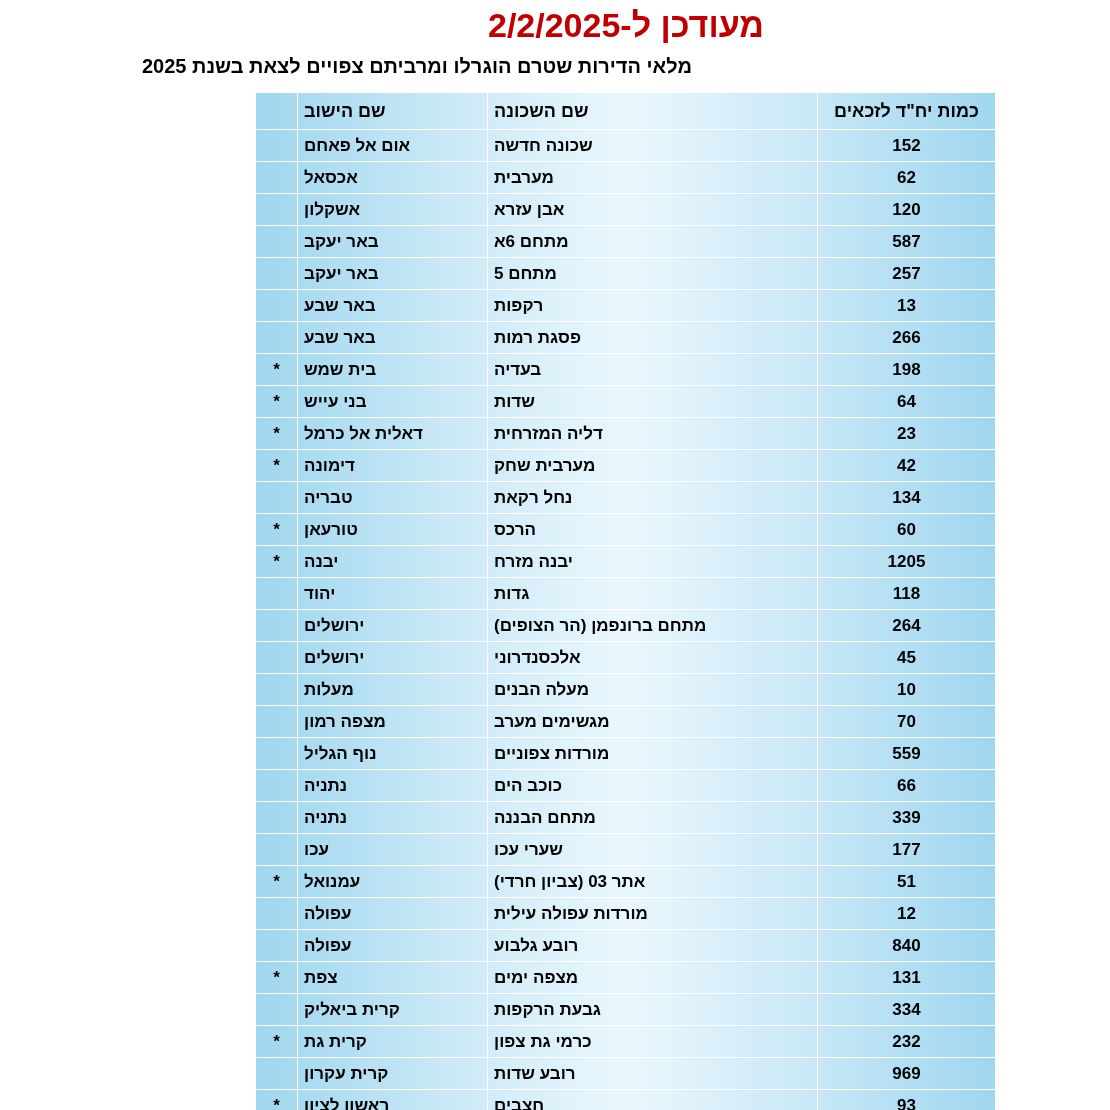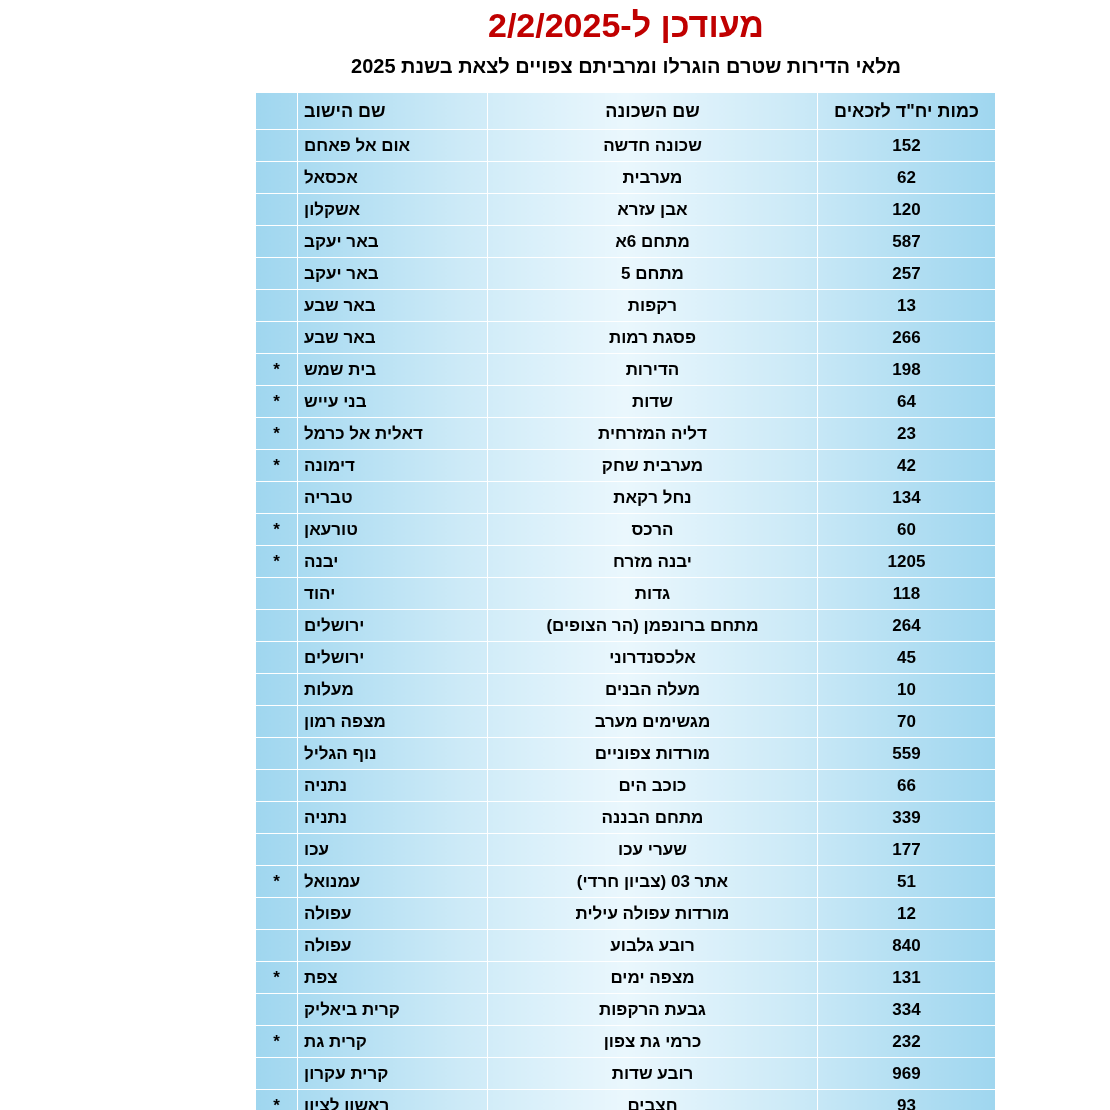--- a/index.html
+++ b/index.html
@@ -22,21 +22,21 @@
   .title {
     text-align: center;
     color: #c00000;
     font-weight: bold;
     font-size: 34px;
     padding-top: 6px;
     letter-spacing: 0px;
     direction: rtl;
   }
   .subtitle {
-    text-align: center;
+    text-align: left;
     color: #000000;
     font-weight: bold;
     font-size: 20px;
     padding-top: 10px;
     direction: rtl;
   }
   .table-wrap {
     width: 740px;
     margin: 14px auto 0 auto;
     direction: rtl;
@@ -60,21 +60,21 @@
     height: 27px;
     vertical-align: middle;
     background: transparent;
   }
   table.data thead th {
     font-weight: bold;
     font-size: 18px;
     height: 32px;
   }
   .cell-city { text-align: left; font-weight: bold; }
-  .cell-hood { text-align: center; font-weight: bold; }
+  .cell-hood { text-align: left; font-weight: bold; }
   .cell-units { text-align: center; font-weight: bold; }
   .cell-star {
     text-align: center;
     color: #ff0000;
     font-weight: bold;
     font-size: 19px;
     line-height: 1;
   }
 </style>
 </head>
@@ -139,21 +139,21 @@
             <td class="cell-star"></td>
           </tr>
           <tr>
             <td class="cell-units">266</td>
             <td class="cell-hood">פסגת רמות</td>
             <td class="cell-city">באר שבע</td>
             <td class="cell-star"></td>
           </tr>
           <tr>
             <td class="cell-units">198</td>
-            <td class="cell-hood">הדירות</td>
+            <td class="cell-hood">בעדיה</td>
             <td class="cell-city">בית שמש</td>
             <td class="cell-star">*</td>
           </tr>
           <tr>
             <td class="cell-units">64</td>
             <td class="cell-hood">שדות</td>
             <td class="cell-city">בני עייש</td>
             <td class="cell-star">*</td>
           </tr>
           <tr>

